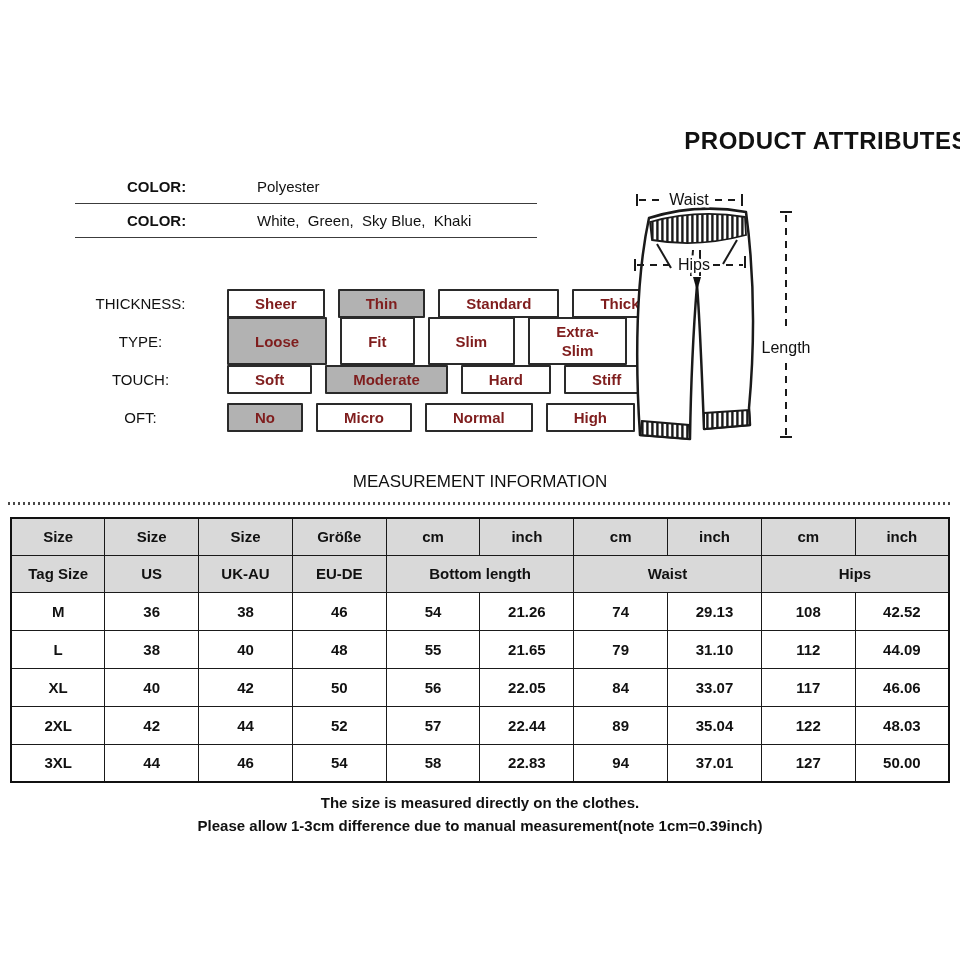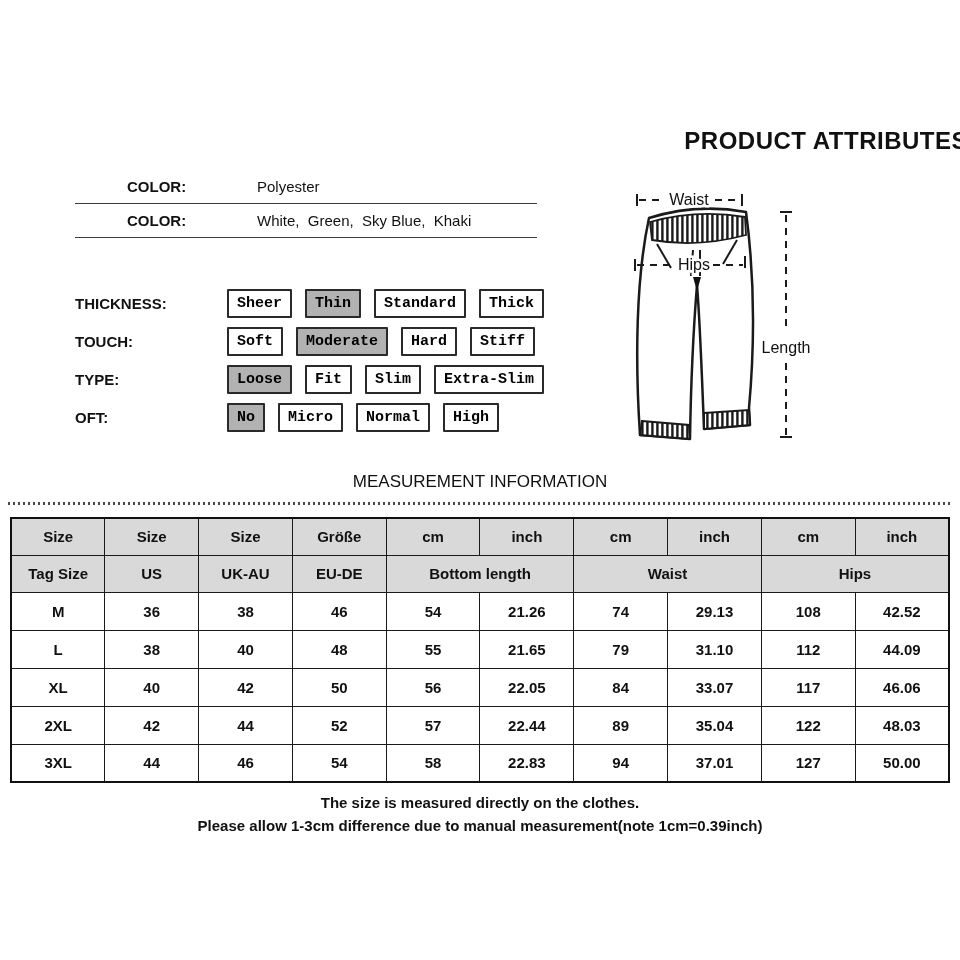--- a/index.html
+++ b/index.html
@@ -16,25 +16,25 @@
   
   #fields { left:75px; top:170px; width:462px; }
   .frow { height:34px; display:flex; align-items:center; border-bottom:1px solid #3c3c3c; }
   .flabel { width:138px; padding-left:52px; font-weight:bold; font-size:15px; flex:none; }
   .fvalue { font-size:15px; white-space:pre;margin-left:44px; }
   .fvalue.b { font-weight:bold; }
 
   
   #options { left:75px; top:284px; width:480px; }
   .orow { height:38px; display:flex; align-items:center; }
-  .olabel { width:152px; flex:none; text-align:left; font-weight:bold; font-size:15px; padding-right:21px; }
+  .olabel { width:152px; flex:none; text-align:center; font-weight:normal; font-size:15px; padding-right:21px; }
   .obtns { display:flex; gap:13px; }
-  .obtn { font-family:Liberation Mono, monospace; font-size:15px; font-weight:bold; color:#000000;
+  .obtn { font-family:Liberation Sans, sans-serif; font-size:15px; font-weight:bold; color:#7f1d1d;
           background:#fff; border:2px solid #2a2a2a; border-radius:1px;
-          padding:3px 8px; line-height:19px; cursor:default; }
+          padding:3px 26px; line-height:19px; cursor:default; }
   .obtn.sel { background:var(--sel-bg,#b2b2b2); }
 
   
   #diagram { left:600px; top:160px; width:220px; height:300px; }
   #diagram svg { width:100%; height:100%; display:block; }
   .ln   { stroke:#1a1a1a; stroke-width:2; fill:none; }
   .dash { stroke:#1a1a1a; stroke-width:2; stroke-dasharray:7 6; fill:none; }
   .outline { stroke:#1a1a1a; stroke-width:2.5; fill:#fff; stroke-linejoin:round; }
   .thin { stroke:#1a1a1a; stroke-width:2; fill:none; }
   .lbl { font-family:"Liberation Sans", sans-serif; font-size:16px; fill:#111;
@@ -75,35 +75,35 @@
     <div class="orow">
       <span class="olabel">THICKNESS:</span>
       <div class="obtns">
         <button class="obtn">Sheer</button>
         <button class="obtn sel">Thin</button>
         <button class="obtn">Standard</button>
         <button class="obtn">Thick</button>
       </div>
     </div>
     <div class="orow">
+      <span class="olabel">TYPE:</span>
+      <div class="obtns">
+        <button class="obtn sel">Loose</button>
+        <button class="obtn">Fit</button>
+        <button class="obtn">Slim</button>
+        <button class="obtn">Extra-Slim</button>
+      </div>
+    </div>
+    <div class="orow">
       <span class="olabel">TOUCH:</span>
       <div class="obtns">
         <button class="obtn">Soft</button>
         <button class="obtn sel">Moderate</button>
         <button class="obtn">Hard</button>
         <button class="obtn">Stiff</button>
-      </div>
-    </div>
-    <div class="orow">
-      <span class="olabel">TYPE:</span>
-      <div class="obtns">
-        <button class="obtn sel">Loose</button>
-        <button class="obtn">Fit</button>
-        <button class="obtn">Slim</button>
-        <button class="obtn">Extra-Slim</button>
       </div>
     </div>
     <div class="orow">
       <span class="olabel">OFT:</span>
       <div class="obtns">
         <button class="obtn sel">No</button>
         <button class="obtn">Micro</button>
         <button class="obtn">Normal</button>
         <button class="obtn">High</button>
       </div>

